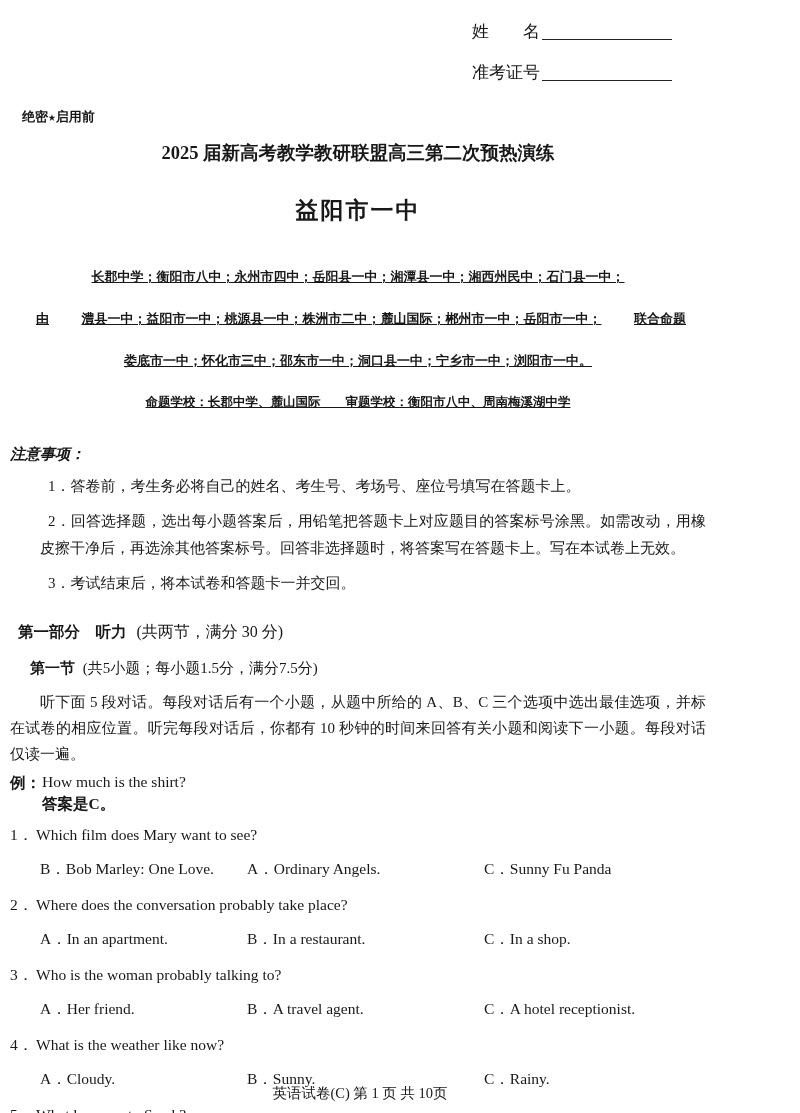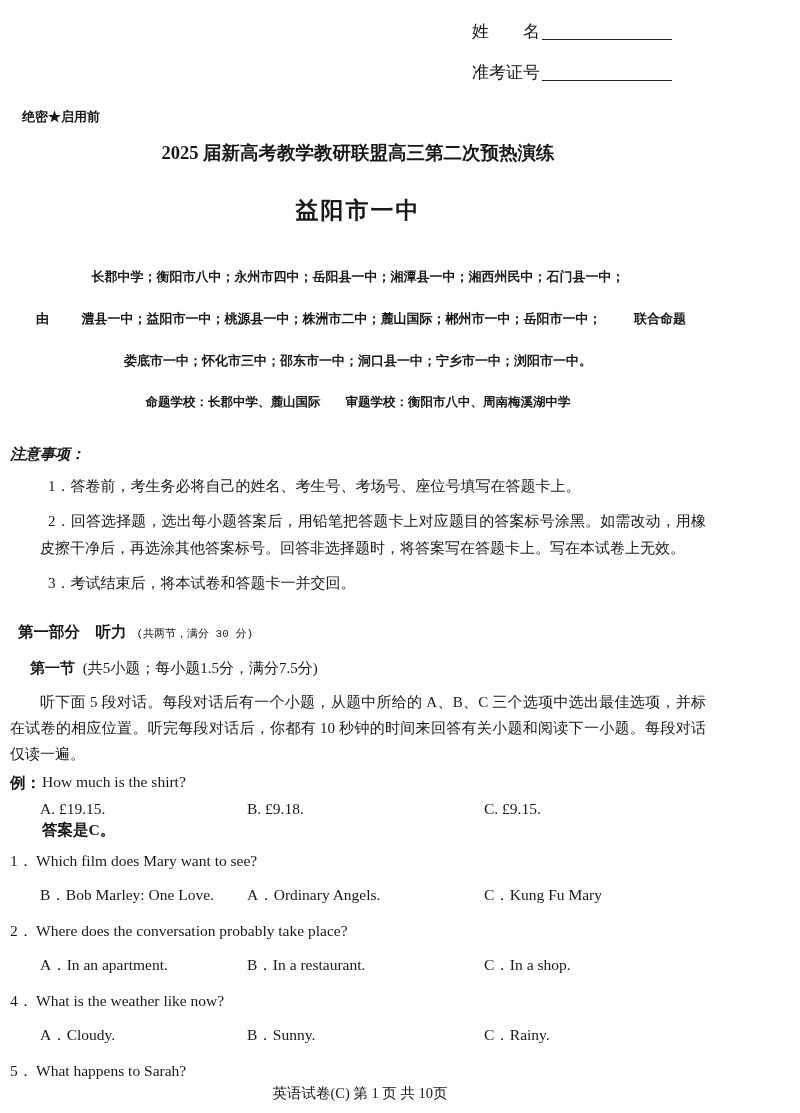--- a/index.html
+++ b/index.html
@@ -15,42 +15,42 @@
     padding: 12px 14px 40px 10px;
     overflow: hidden;
   }
 
   
   .top-fields { display: flex; flex-direction: column; align-items: flex-end; gap: 18px; padding-right: 34px; margin-top: 8px; }
   .field-row { font-size: 17px; }
   .blank { display: inline-block; width: 130px; border-bottom: 1.3px solid #222; height: 17px; margin-left: 2px; vertical-align: -3px; }
 
   .classification {
-    font-family: Liberation Sans, sans-serif;
+    font-family: Liberation Mono, monospace;
     font-weight: bold; font-size: 13px; margin: 24px 0 0 12px;
   }
 
   .exam-title { margin: 14px 0 0 0; text-align: center; font-size: 18.5px; font-weight: bold; }
   .paper-title { margin: 30px 0 0 0; text-align: center; font-size: 23px; font-weight: bold; letter-spacing: 2px; }
 
-  .schools { margin-top: 42px; font-weight: bold; font-size: 13px; }
+  .schools { margin-top: 42px; font-weight: bold; font-size: 13px; text-decoration: underline; }
   .school-line { text-align: center; margin-bottom: 24px; }
   .school-line-mid { display: flex; align-items: baseline; margin-bottom: 24px; }
   .school-by { margin-left: 26px; }
   .school-mid { flex: 1; text-align: center; }
   .school-joint { margin-right: 20px; }
   .committee { text-align: center; font-weight: bold; font-size: 12.5px; margin-top: 16px; }
 
   .notice { margin-top: 34px; font-size: 15px; }
   .notice-heading { font-family: "Liberation Sans", "DejaVu Sans", sans-serif; font-weight: bold; font-size: 15px; margin-left: 0; font-style: italic; }
   .notice-item { margin: 9px 0; padding-left: 30px; text-indent: 8px; line-height: 1.75; text-align: justify; }
 
   .part-heading-row { margin: 26px 0 0 8px; font-size: 15.5px; }
   .part-heading { font-family: "Liberation Sans", "DejaVu Sans", sans-serif; font-weight: bold; }
-  .part-note { font-size: 11px; margin-left: 6px; font-family: Liberation Mono, monospace; }
+  .part-note { font-size: 16px; margin-left: 6px; }
   .section-row { margin: 16px 0 0 20px; font-size: 15px; }
   .section-heading { font-family: "Liberation Sans", "DejaVu Sans", sans-serif; font-weight: bold; margin-top: 32px; }
   .section-note { margin-left: 4px; }
 
   .instructions { margin: 12px 0 0 0; font-size: 15px; line-height: 1.72; text-indent: 2em; text-align: justify; }
 
   .example { margin-top: 6px; font-size: 15.5px; }
   .example-line { display: flex; }
   .example-label { font-weight: bold; min-width: 32px; }
   .options { display: grid; grid-template-columns: 207px 237px auto; padding-left: 30px; margin: 6px 0 2px 0; font-size: 15.5px; }
@@ -113,51 +113,56 @@
     <span class="section-note">(共5小题；每小题1.5分，满分7.5分)</span>
   </div>
 
   <p class="instructions">听下面 5 段对话。每段对话后有一个小题，从题中所给的 A、B、C 三个选项中选出最佳选项，并标在试卷的相应位置。听完每段对话后，你都有 10 秒钟的时间来回答有关小题和阅读下一小题。每段对话仅读一遍。</p>
 
   <div class="example">
     <div class="example-line">
       <span class="example-label">例：</span>
       <span>How much is the shirt?</span>
     </div>
-    <div class="options">
-      <span class="opt">A. £19.15.</span>
-      <span class="opt">B. £9.18.</span>
-      <span class="opt">C. £9.15.</span>
-    </div>
     <div class="example-answer">答案是C。</div>
   </div>
 
   <div class="question-list">
   <div class="question">
     <div class="q-line">
       <span class="q-num">1．</span><span>Which film does Mary want to see?</span>
     </div>
     <div class="options">
       <span class="opt">B．Bob Marley: One Love.</span>
       <span class="opt">A．Ordinary Angels.</span>
-      <span class="opt">C．Kung Fu Mary</span>
+      <span class="opt">C．Sunny Fu Panda</span>
     </div>
   </div>
 
   <div class="question">
     <div class="q-line">
       <span class="q-num">2．</span><span>Where does the conversation probably take place?</span>
     </div>
     <div class="options">
       <span class="opt">A．In an apartment.</span>
       <span class="opt">B．In a restaurant.</span>
       <span class="opt">C．In a shop.</span>
     </div>
   </div>
 
+  <div class="question">
+    <div class="q-line">
+      <span class="q-num">3．</span><span>Who is the woman probably talking to?</span>
+    </div>
+    <div class="options">
+      <span class="opt">A．Her friend.</span>
+      <span class="opt">B．A travel agent.</span>
+      <span class="opt">C．A hotel receptionist.</span>
+    </div>
+  </div>
 
   <div class="question">
     <div class="q-line">
       <span class="q-num">4．</span><span>What is the weather like now?</span>
     </div>
     <div class="options">
       <span class="opt">A．Cloudy.</span>
       <span class="opt">B．Sunny.</span>
       <span class="opt">C．Rainy.</span>
     </div>

